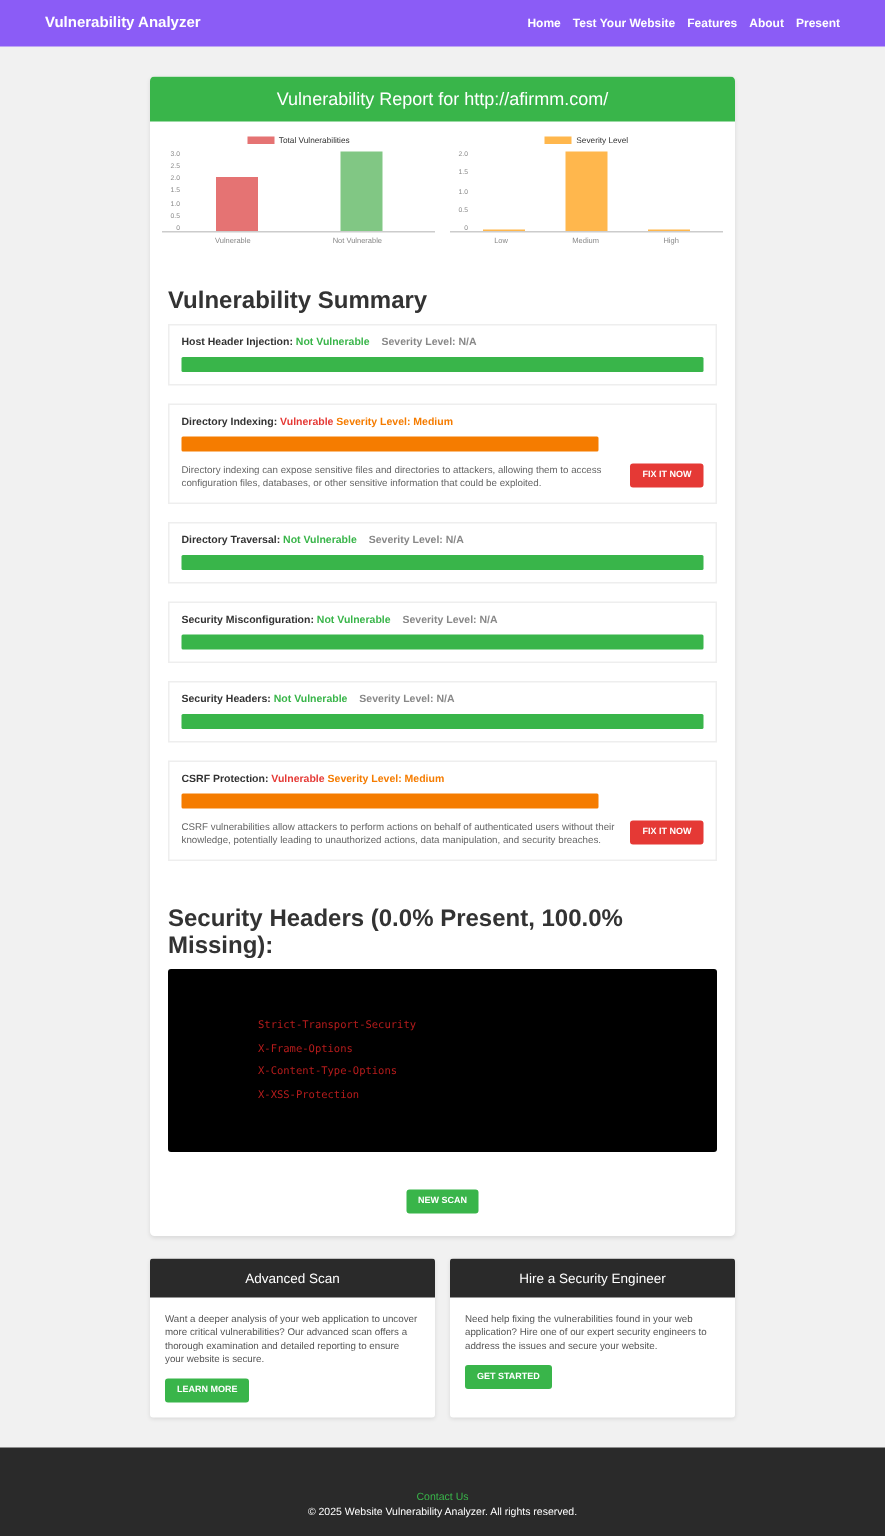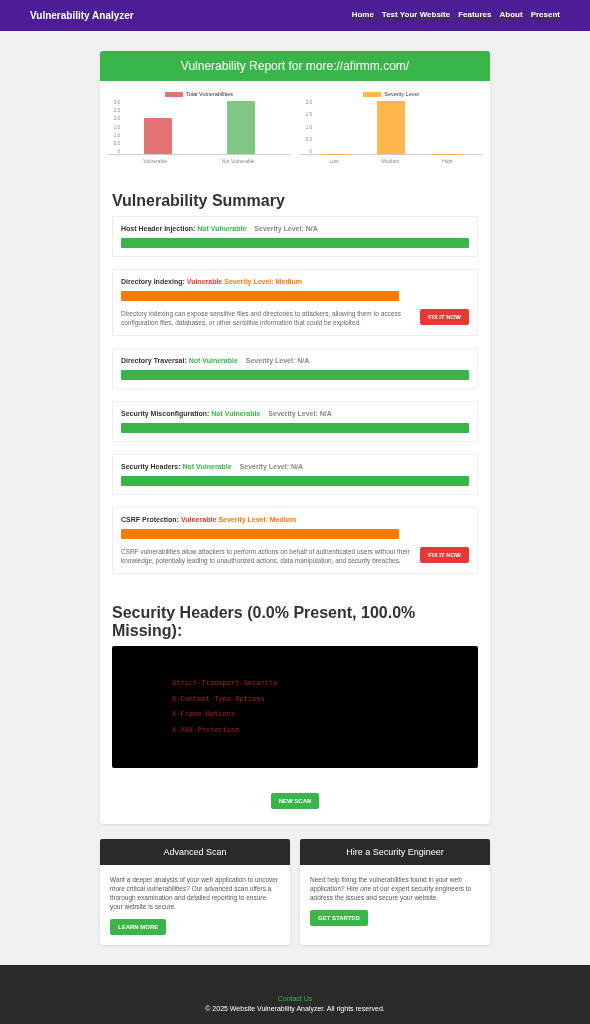--- a/index.html
+++ b/index.html
@@ -1,20 +1,20 @@
 <!DOCTYPE html>
 <html><head>
 <meta charset="utf-8">
 <style>
 * { margin: 0; padding: 0; box-sizing: border-box; }
 body { font-family: Arial, sans-serif; background: #f1f1f1; font-size: 8px; color: #333; }
 
-.navbar { background: #4c1d95; padding: 10px 30px; display: flex; justify-content: space-between; align-items: flex-start; }
+.navbar { background: #8b5cf6; padding: 10px 30px; display: flex; justify-content: space-between; align-items: center; }
 .brand { color: #fff; font-weight: bold; font-size: 10px; }
-.nav-links { display: flex; gap: 8px; text-decoration: underline; }
+.nav-links { display: flex; gap: 8px; }
 .nav-links a { color: #fff; text-decoration: none; font-size: 8px; font-weight: bold; }
 
 .main-card { background: #fff; margin: 20px auto 15px; max-width: 390px; border-radius: 3px; box-shadow: 0 1px 3px rgba(0,0,0,0.1); overflow: hidden; }
 
 .report-header { background: #39b54a; color: #fff; text-align: center; padding: 8px; font-size: 12px; }
 
 .charts { display: flex; padding: 10px 8px 20px; gap: 10px; }
 .chart { flex: 1; }
 .chart-legend { text-align: center; margin-bottom: 3px; font-size: 5.5px; }
 .chart-legend span.box { display: inline-block; width: 18px; height: 5px; margin-right: 3px; vertical-align: middle; }
@@ -68,21 +68,21 @@
   <div class="nav-links">
     <a>Home</a>
     <a>Test Your Website</a>
     <a>Features</a>
     <a>About</a>
     <a>Present</a>
   </div>
 </div>
 
 <div class="main-card">
-  <div class="report-header">Vulnerability Report for more://afirmm.com/</div>
+  <div class="report-header">Vulnerability Report for http://afirmm.com/</div>
 
   <div class="charts">
     <div class="chart">
       <div class="chart-legend"><span class="box red"></span><span>Total Vulnerabilities</span></div>
       <div class="chart-area">
         <div class="yaxis">
           <span>3.0</span>
           <span>2.5</span>
           <span>2.0</span>
           <span>1.5</span>
@@ -155,22 +155,22 @@
             <button class="btn btn-red">FIX IT NOW</button>
           </div>
         </div>
       </div>
   </div>
 
   <div class="section">
     <h2>Security Headers (0.0% Present, 100.0% Missing):</h2>
     <div class="headers-box" id="headers-box">
         <div>Strict-Transport-Security</div>
+        <div>X-Frame-Options</div>
         <div>X-Content-Type-Options</div>
-        <div>X-Frame-Options</div>
         <div>X-XSS-Protection</div>
       </div>
   </div>
 
   <div class="scan-btn-row">
     <button class="btn btn-green">NEW SCAN</button>
   </div>
 </div>
 
 <div class="promo-row">

